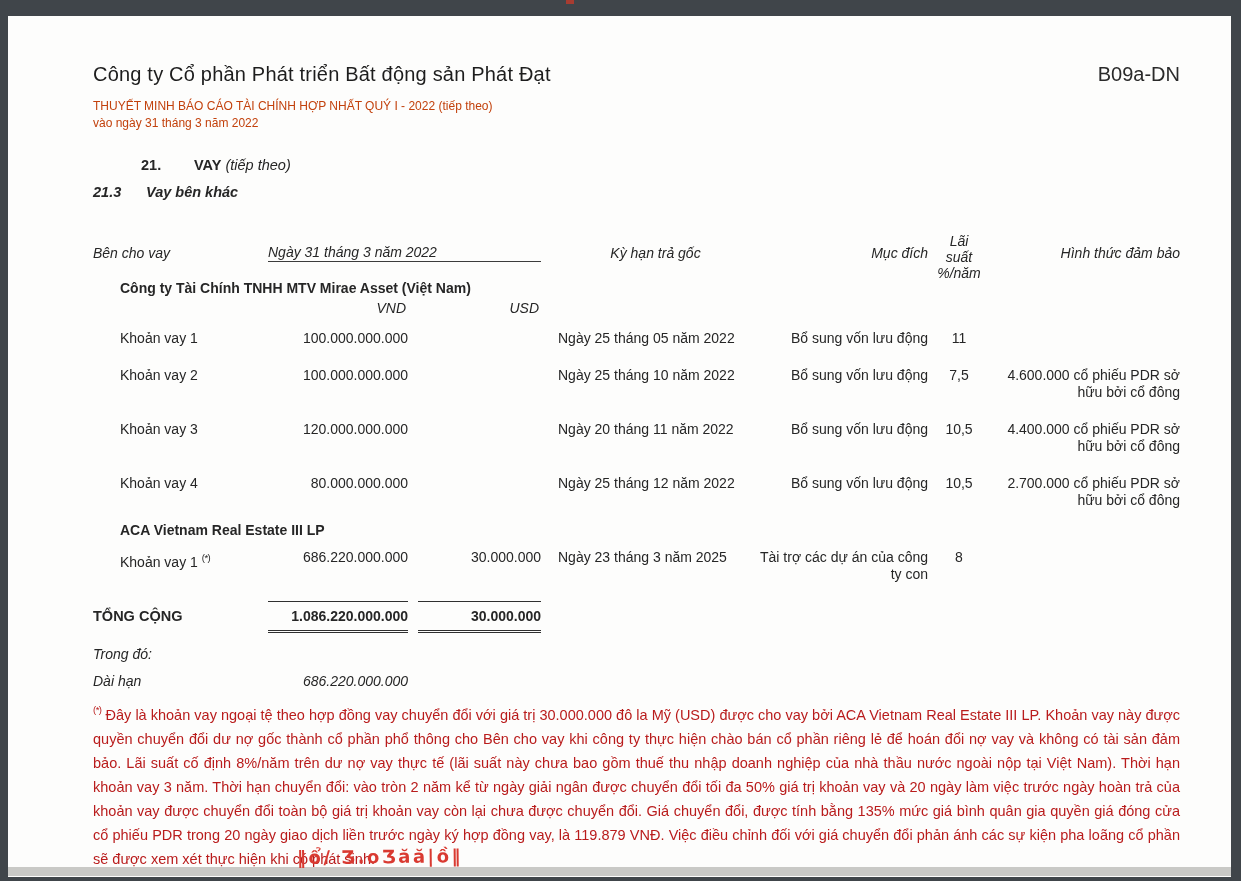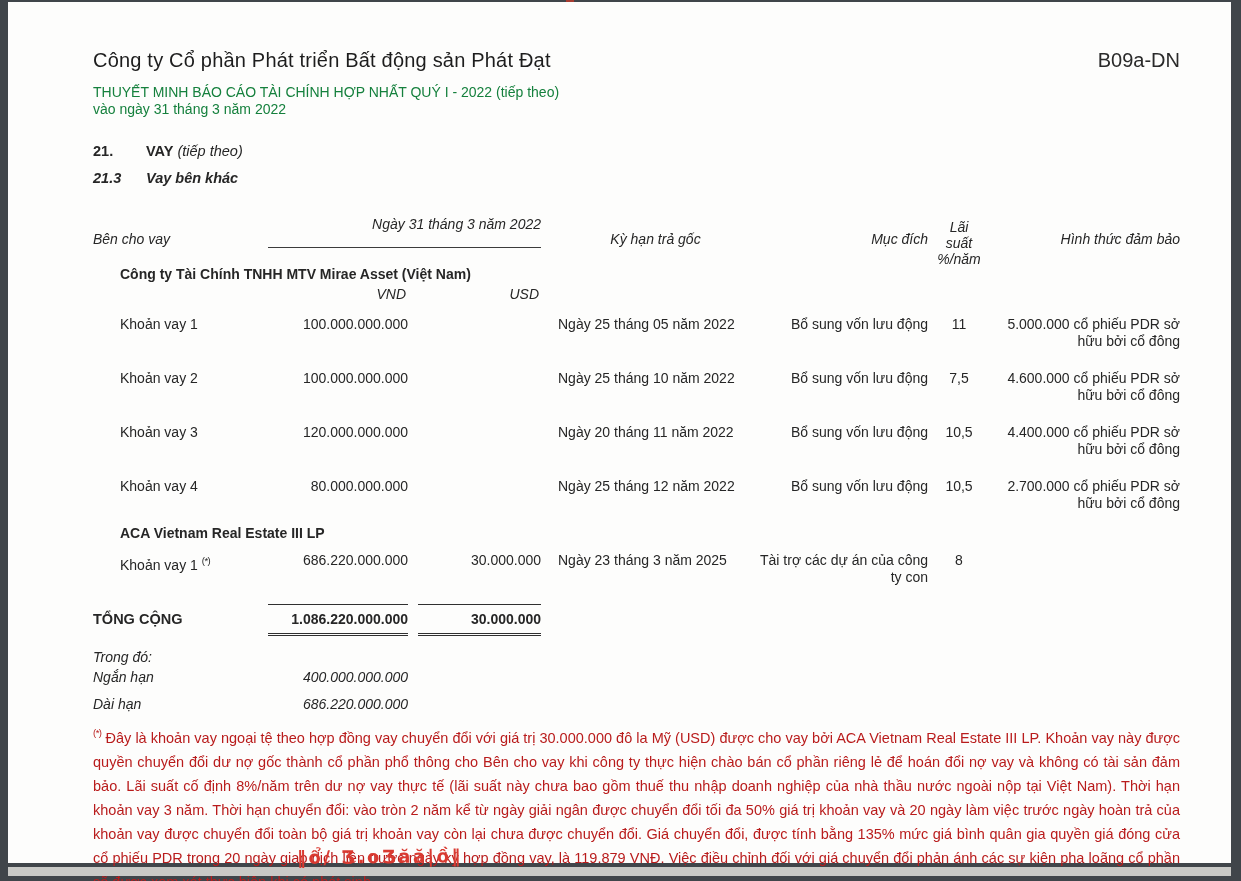--- a/index.html
+++ b/index.html
@@ -3,47 +3,47 @@
 <meta charset="utf-8">
 <style>
   html,body{margin:0;padding:0;}
   body{
     width:1241px;height:881px;position:relative;overflow:hidden;
     background:#40454a;
     font-family:"Liberation Sans","DejaVu Sans",sans-serif;
     -webkit-font-smoothing:antialiased;
   }
   .page{
-    position:absolute;left:8px;top:2px;width:1223px;height:861px;
+    position:absolute;left:8px;top:16px;width:1223px;height:861px;
     background:#fdfdfc;color:#262626;
   }
   .bottom-strip{
     position:absolute;left:8px;top:867px;width:1223px;height:9px;
     background:#c9c9c6;
   }
   .content{padding:0 51px 0 85px;}
   .header-row{display:flex;justify-content:space-between;align-items:baseline;margin-top:47px;}
   .company{font-size:20px;color:#1d1d1d;letter-spacing:.2px;}
   .form-code{font-size:20px;color:#2a2a2a;}
-  .subtitle{margin-top:12px;font-size:14px;line-height:17px;color:#15803d;}
+  .subtitle{margin-top:12px;font-size:12px;line-height:17px;color:#c2410c;}
   .sec{margin-top:25px;font-size:14.5px;}
-  .sec .num{display:inline-block;width:53px;font-weight:700;}
+  .sec .num{display:inline-block;width:53px;font-weight:700;margin-left:48px;}
   .sec .ttl{font-weight:700;}
   .sec .sfx{font-style:italic;font-weight:400;}
   .subsec{margin-top:11px;font-size:14.5px;font-weight:700;font-style:italic;}
   .subsec .num{display:inline-block;width:53px;font-style:italic;}
 
   .trow{display:grid;grid-template-columns:175px 140px 133px 212px 175px 62px 190px;}
   .c{font-size:14px;line-height:17px;color:#262626;}
   .it{font-style:italic;}
   .right{text-align:right;}
   .center{text-align:center;}
 
   .thead{margin-top:14px;align-items:end;}
-  .date-group{grid-column:2/4;text-align:right;border-bottom:1.5px solid #3c3c3c;padding-bottom:14px;}
+  .date-group{grid-column:2/4;text-align:left;border-bottom:1.5px solid #3c3c3c;padding-bottom:0;}
   .rate-head{position:relative;top:19px;text-align:center;line-height:16px;}
   .unitrow{margin-top:3px;}
   .unitrow .c{padding-right:2px;}
 
   .gname{margin-top:13px;}
   .gname .span4{grid-column:1/6;padding-left:27px;font-weight:700;}
   .gfirst{margin-top:18px;}
   .drow{margin-top:20px;}
   .drow.first{margin-top:13px;}
   .drow > :nth-child(1){padding-left:27px;}
@@ -129,21 +129,20 @@
       <div class="c it right">USD</div>
     </div>
 
     <div class="trow drow first">
       <div class="c"><span>Khoản vay 1</span></div>
       <div class="c">100.000.000.000</div>
       <div class="c"></div>
       <div class="c">Ngày 25 tháng 05 năm 2022</div>
       <div class="c">Bổ sung vốn lưu động</div>
       <div class="c">11</div>
-      <div class="c">5.000.000 cổ phiếu PDR sở hữu bởi cổ đông</div>
     </div>
 
     <div class="trow drow">
       <div class="c"><span>Khoản vay 2</span></div>
       <div class="c">100.000.000.000</div>
       <div class="c"></div>
       <div class="c">Ngày 25 tháng 10 năm 2022</div>
       <div class="c">Bổ sung vốn lưu động</div>
       <div class="c">7,5</div>
       <div class="c">4.600.000 cổ phiếu PDR sở hữu bởi cổ đông</div>
@@ -189,24 +188,20 @@
       <div class="c numcell usd">30.000.000</div>
       <div class="c"></div>
       <div class="c"></div>
       <div class="c"></div>
       <div class="c"></div>
     </div>
 
     <div class="trow bk">
       <div class="c">Trong đó:</div>
     </div>
-    <div class="trow bk" style="margin-top:1px;">
-      <div class="c">Ngắn hạn</div>
-      <div class="c right">400.000.000.000</div>
-    </div>
     <div class="trow bk" style="margin-top:8px;">
       <div class="c">Dài hạn</div>
       <div class="c right">686.220.000.000</div>
     </div>
 
     <p class="footnote"><sup>(*)</sup><span>Đây là khoản vay ngoại tệ theo hợp đồng vay chuyển đổi với giá trị 30.000.000 đô la Mỹ (USD) được cho vay bởi ACA Vietnam Real Estate III LP. Khoản vay này được quyền chuyển đổi dư nợ gốc thành cổ phần phổ thông cho Bên cho vay khi công ty thực hiện chào bán cổ phần riêng lẻ để hoán đổi nợ vay và không có tài sản đảm bảo. Lãi suất cố định 8%/năm trên dư nợ vay thực tế (lãi suất này chưa bao gồm thuế thu nhập doanh nghiệp của nhà thầu nước ngoài nộp tại Việt Nam). Thời hạn khoản vay 3 năm. Thời hạn chuyển đổi: vào tròn 2 năm kể từ ngày giải ngân được chuyển đổi tối đa 50% giá trị khoản vay và 20 ngày làm việc trước ngày hoàn trả của khoản vay được chuyển đổi toàn bộ giá trị khoản vay còn lại chưa được chuyển đổi. Giá chuyển đổi, được tính bằng 135% mức giá bình quân gia quyền giá đóng cửa cổ phiếu PDR trong 20 ngày giao dịch liền trước ngày ký hợp đồng vay, là 119.879 VNĐ. Việc điều chỉnh đối với giá chuyển đổi phản ánh các sự kiện pha loãng cổ phần sẽ được xem xét thực hiện khi có phát sinh.</span></p>
 
     <div class="pagenum">51</div>
   </div>
 </div>

